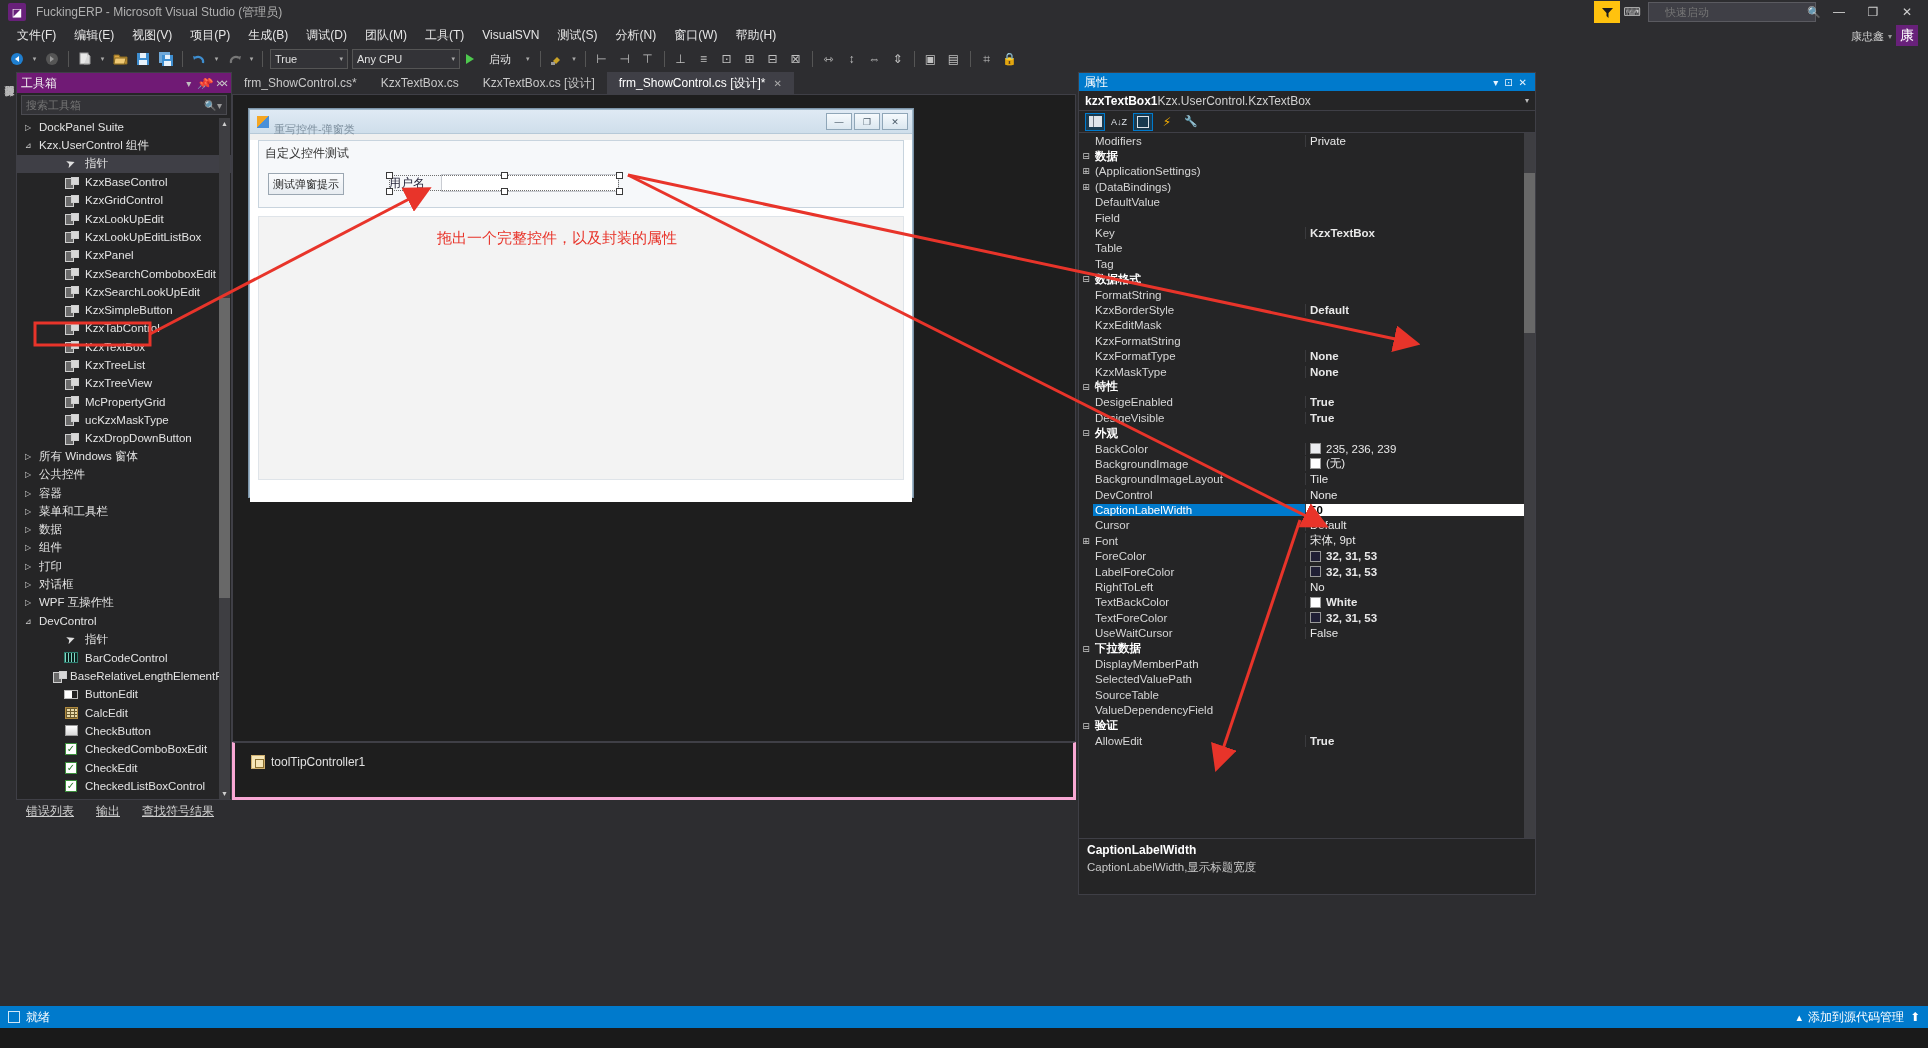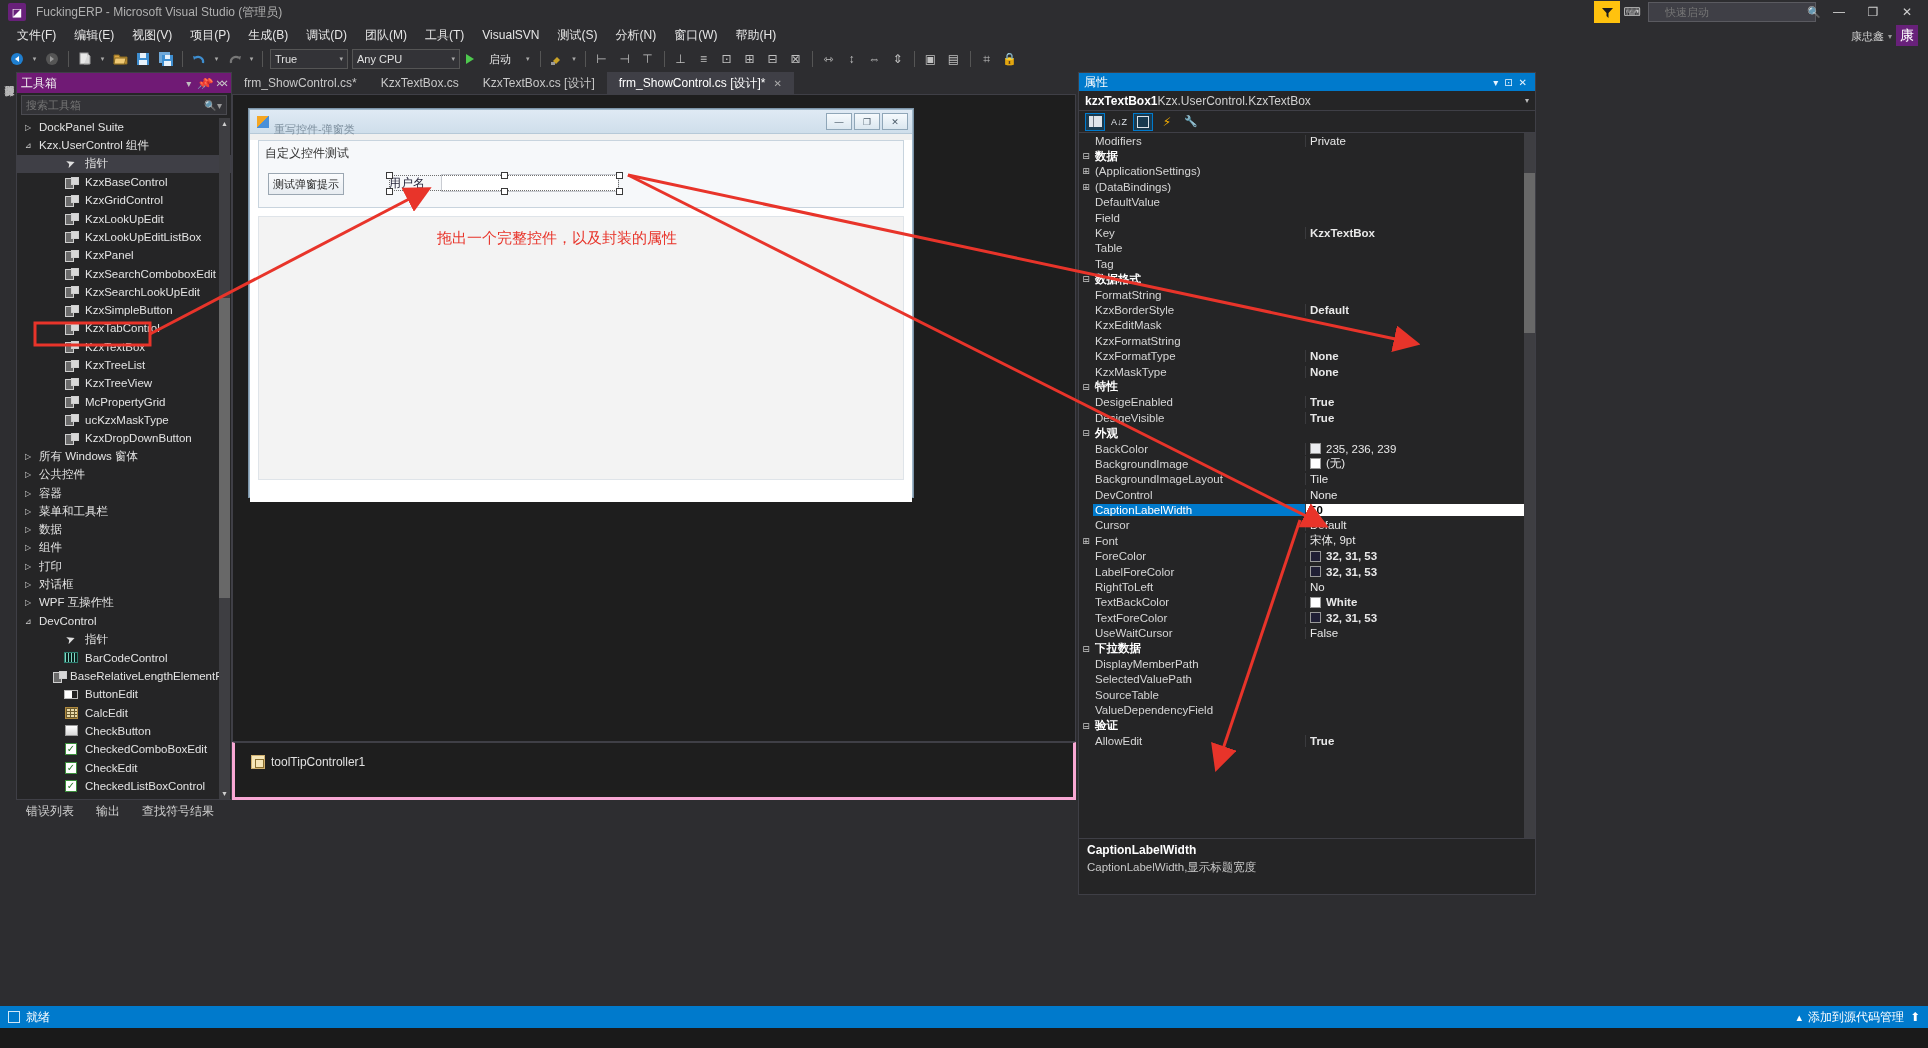--- a/index.html
+++ b/index.html
@@ -179,21 +179,21 @@
   .pd-body{ font-size:11.5px; color:#c8c8c8; margin-top:3px; }
   .props-scroll{ position:absolute; right:0; top:0; width:11px; height:100%; background:#3e3e42; }
   .props-thumb{ position:absolute; right:0; top:40px; width:11px; height:160px; background:#686868; }
 
   
   .redge{ position:absolute; right:0; top:72px; width:14px; height:716px; background:#2d2d30; }
 
   
   .botdock{ position:absolute; left:16px; top:800px; width:1520px; height:22px; display:flex;
      align-items:center; gap:2px; }
-  .bot-tab{ font-size:12px; color:#d0d0d0; padding:2px 10px; }
+  .bot-tab{ font-size:12px; color:#d0d0d0; padding:2px 10px;text-decoration:underline; }
 
   
   .statusbar{ position:absolute; left:0; bottom:20px; width:1928px; height:22px; background:#007acc;
      display:flex; align-items:center; padding:0 8px; }
   .st-left{ display:flex; align-items:center; gap:6px; font-size:12px; color:#fff; }
   .st-sq{ width:12px; height:12px; border:1px solid #cfe7f7; }
   .st-right{ margin-left:auto; display:flex; align-items:center; gap:6px; font-size:12px; color:#fff; }
   .st-up{ font-size:11px; }
   .taskbar{ position:absolute; left:0; bottom:0; width:1928px; height:20px; background:#1a1a1a; }
 

